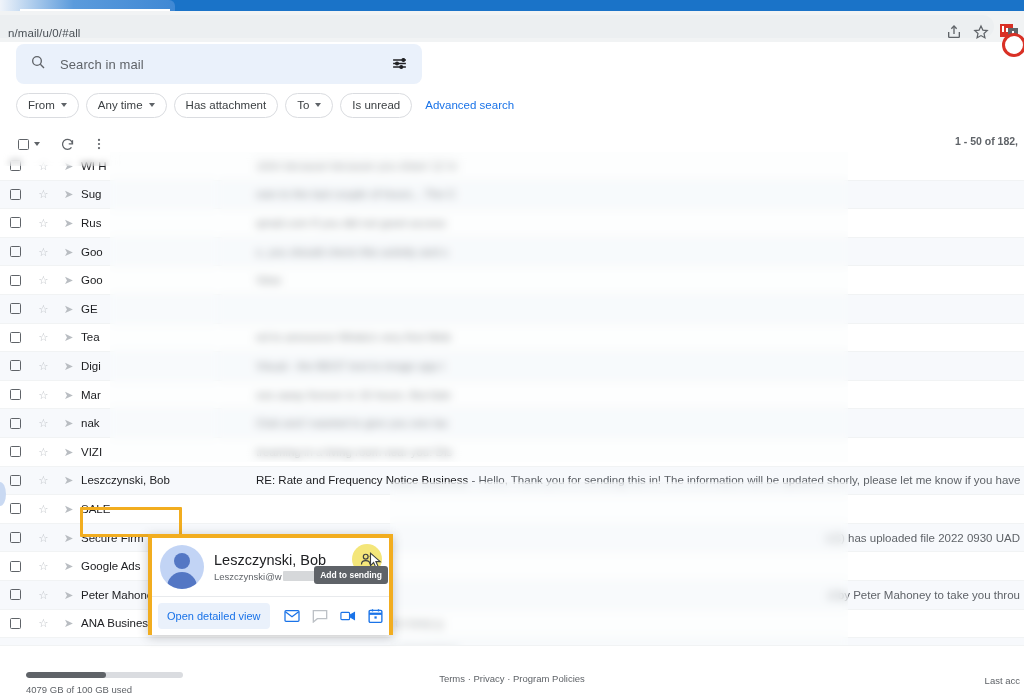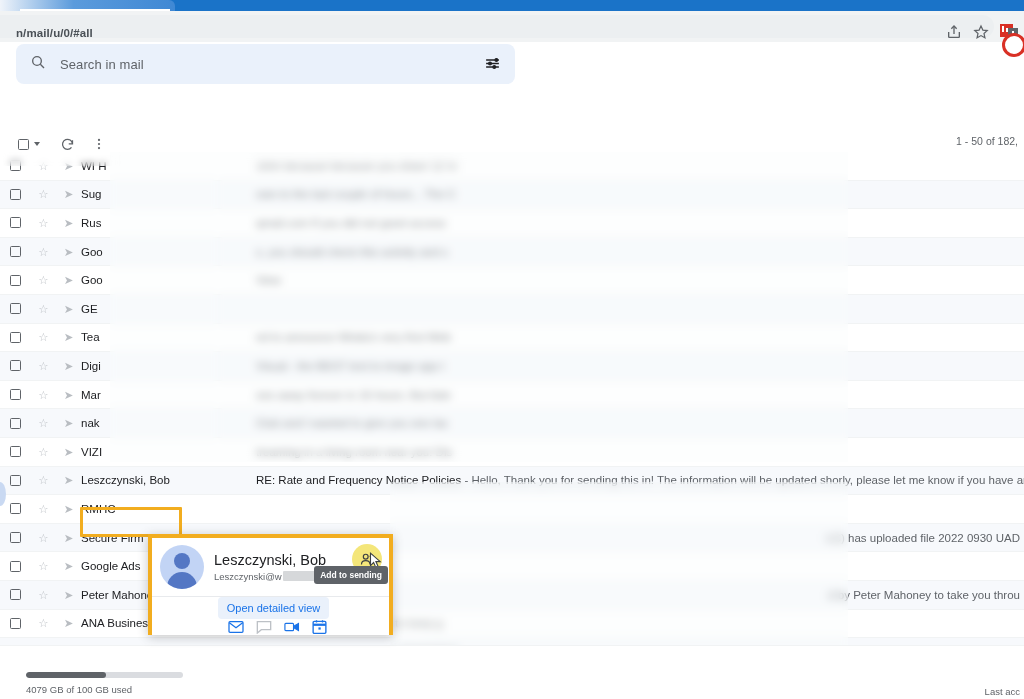--- a/index.html
+++ b/index.html
@@ -28,23 +28,23 @@
 
   .omnibox-row {
     position:absolute; left:0; top:11px; width:1024px; height:31px;
     background:#f1f3f4; display:flex; align-items:center;
   }
   .omni-pill {
     position:absolute; left:-10px; top:4px; width:1004px; height:23px;
     background:#eceff1; border-radius:12px;
   }
   .omni-url {
-    position:absolute; left:16px; top:16px;
+    position:absolute; left:8px; top:16px;
     font-size:11.5px; color:#4a5056; letter-spacing:0.1px;
-    z-index:3; white-space:nowrap;font-weight:bold;
+    z-index:3; white-space:nowrap;
   }
   .omni-icons { position:absolute; right:6px; top:13px; display:flex; align-items:center; gap:11px; z-index:4; }
   .ic { width:16px; height:16px; display:block; }
   .ic svg { display:block; }
   .ext-badge {
     width:18px; height:16px; position:relative;
   }
   .ext-badge .red { position:absolute; left:0; top:0; width:13px; height:13px; background:#d93025; }
   .ext-badge .redbar { position:absolute; left:2px; top:2px; width:2px; height:6px; background:#ffffff; }
   .ext-badge .redbar2 { position:absolute; left:6px; top:4px; width:2px; height:4px; background:#ffffff; }
@@ -52,21 +52,21 @@
   .ext-badge .graynotch { position:absolute; left:12px; top:7px; width:2px; height:6px; background:#ffffff; }
   .avatar-edge {
     position:absolute; right:-8px; top:9px; width:24px; height:24px; border-radius:50%;
     border:3px solid #d93025; background:#ffffff;
   }
 
   
   .gm-body { position:absolute; left:0; top:42px; width:1024px; height:657px; background:#ffffff; }
 
   .searchbar {
-    position:absolute; left:16px; top:2px; width:499px; height:40px;
+    position:absolute; left:16px; top:2px; width:406px; height:40px;
     background:#eaf1fb; border-radius:8px; display:flex; align-items:center;
   }
   .search-icon { margin-left:14px; color:#5f6368; }
   .search-ph {
     margin-left:14px; font-size:13px; color:#5f6368; letter-spacing:0.1px;
   }
   .tune-icon { position:absolute; right:14px; top:11px; color:#202124; }
 
   
   .chiprow { position:absolute; left:16px; top:50px; height:26px; display:flex; align-items:center; gap:7px; }
@@ -76,21 +76,21 @@
     font-size:11.5px; color:#3c4043; background:#ffffff; white-space:nowrap;
   }
   .caret { width:0; height:0; border-left:3.5px solid transparent; border-right:3.5px solid transparent; border-top:4px solid #5f6368; }
   .adv-search { font-size:11.5px; color:#1a73e8; margin-left:6px; white-space:nowrap; }
 
   
   .toolbar { position:absolute; left:16px; top:88px; height:28px; display:flex; align-items:center; gap:0; }
   .tb-item { display:flex; align-items:center; justify-content:center; width:30px; height:28px; color:#5f6368; }
   .tb-check { display:flex; align-items:center; gap:5px; width:auto; padding-left:2px; }
   .cbox { width:11px; height:11px; border:1.6px solid #5f6368; border-radius:1.5px; }
-  .pagecount { position:absolute; right:6px; top:93px; font-size:10.5px; color:#5f6368; white-space:nowrap; }
+  .pagecount { position:absolute; right:6px; top:93px; font-size:10.5px; color:#5f6368; white-space:nowrap;font-weight:bold; }
 
   
   .list { position:absolute; left:0; top:110px; width:1024px; height:535px; }
   .row {
     position:relative; height:28.6px; display:flex; align-items:center;
     border-bottom:1px solid #f1f3f4; background:#ffffff; font-size:11.5px;
   }
   .row.alt { background:#f7f9fc; }
   .cell-cb { width:31px; display:flex; justify-content:center; color:#9aa0a6; }
   .cell-star { width:25px; display:flex; justify-content:center; color:#b9bdc2; }
@@ -162,38 +162,38 @@
   }
   .hc-cursor {
     position:absolute; right:6px; top:14px; width:14px; height:17px; z-index:3;
   }
   .tooltip {
     position:absolute; right:1px; top:28px; background:#5f6368; color:#ffffff;
     font-size:8.5px; padding:4px 6px; border-radius:3px; white-space:nowrap; z-index:4;
     font-weight:bold;
   }
   .hc-divider { height:1px; background:#e8eaed; }
-  .hc-actions { height:38px; display:flex; align-items:center; background:#ffffff;flex-direction:column; }
+  .hc-actions { height:38px; display:flex; align-items:center; background:#ffffff; }
   .hc-open {
     margin-left:6px; height:26px; padding:0 9px; background:#eaf1fb; color:#1a73e8;
     font-size:11px; border-radius:4px; display:flex; align-items:center; white-space:nowrap;
   }
   .hc-icons { display:flex; align-items:center; gap:12px; margin-left:14px; }
   .hc-ic { width:16px; height:16px; display:flex; align-items:center; justify-content:center; }
 
   
   .footer { position:absolute; left:0; top:645px; width:1024px; height:54px; background:#ffffff; border-top:1px solid #f1f3f4; }
   .storage-bar {
     position:absolute; left:26px; top:26px; width:157px; height:6px;
     background:#dadce0; border-radius:3px; overflow:hidden;
   }
   .storage-bar .fill { width:80px; height:6px; background:#5f6368; border-radius:3px; }
   .storage-text { position:absolute; left:26px; top:38px; font-size:9.5px; color:#5f6368; white-space:nowrap; display:flex; align-items:flex-end; gap:5px;flex-direction:column; }
   .footer-links { position:absolute; left:0; right:0; top:27px; text-align:center; font-size:9.5px; color:#5f6368; }
-  .footer-right { position:absolute; right:4px; top:40px; font-size:9.5px; color:#5f6368; white-space:nowrap; }
+  .footer-right { position:absolute; right:4px; top:29px; font-size:9.5px; color:#5f6368; white-space:nowrap; }
 
   .left-sliver { position:absolute; left:-6px; top:440px; width:12px; height:24px; border-radius:50%; background:#c9d9f2; z-index:5; }
 </style>
 </head>
 <body>
 
 <div id="app">
 
   <div class="tabstrip">
     <div class="tab-active"></div>
@@ -240,20 +240,41 @@
       <span class="tune-icon">
         <svg width="17" height="17" viewBox="0 0 24 24" fill="none" stroke="#202124" stroke-width="1.9">
           <path d="M3 7h13M19 7h2M3 12h4M10 12h11M3 17h10M16 17h5"></path>
           <circle cx="17.5" cy="7" r="1.9" fill="#202124"></circle>
           <circle cx="8.5" cy="12" r="1.9" fill="#202124"></circle>
           <circle cx="14.5" cy="17" r="1.9" fill="#202124"></circle>
         </svg>
       </span>
     </div>
 
+    <div class="chiprow">
+      <div class="chip">
+        <span>From</span>
+        <span class="caret"></span>
+      </div>
+      <div class="chip">
+        <span>Any time</span>
+        <span class="caret"></span>
+      </div>
+      <div class="chip">
+        <span>Has attachment</span>
+      </div>
+      <div class="chip">
+        <span>To</span>
+        <span class="caret"></span>
+      </div>
+      <div class="chip">
+        <span>Is unread</span>
+      </div>
+      <a class="adv-search">Advanced search</a>
+    </div>
 
     <div class="toolbar">
       <div class="tb-item tb-check">
         <span class="cbox"></span>
         <span class="caret"></span>
       </div>
       <div class="tb-item" style="margin-left:12px;">
         <svg width="15" height="15" viewBox="0 0 24 24" fill="none" stroke="#5f6368" stroke-width="2">
           <path d="M20 11a8 8 0 10-1.6 5.6"></path>
             <path d="M20 5v6h-6"></path>
@@ -381,30 +402,30 @@
         <div class="cell-subject">treaming in a living room near you! Dis</div>
       </div>
 
       <div class="row alt">
         <div class="cell-cb">
             <span class="cbox"></span>
           </div>
         <div class="cell-star">☆</div>
         <div class="cell-imp">➤</div>
         <div class="cell-sender">Leszczynski, Bob</div>
-        <div class="cell-subject"><b>RE: Rate and Frequency Notice Policies</b><span> - Hello, Thank you for sending this in! The information will be updated shorly, please let me know if you have any questions. Have a won</span></div>
-      </div>
-
-      <div class="row">
-        <div class="cell-cb">
-            <span class="cbox"></span>
-          </div>
-        <div class="cell-star">☆</div>
-        <div class="cell-imp">➤</div>
-        <div class="cell-sender">RMHC</div>
+        <div class="cell-subject"><b>RE: Rate and Frequency Notice Business</b><span> - Hello, Thank you for sending this in! The information will be updated shorly, please let me know if you have any questions. Have a won</span></div>
+      </div>
+
+      <div class="row">
+        <div class="cell-cb">
+            <span class="cbox"></span>
+          </div>
+        <div class="cell-star">☆</div>
+        <div class="cell-imp">➤</div>
+        <div class="cell-sender">SALE</div>
         <div class="cell-subject"></div>
       </div>
 
       <div class="row alt">
         <div class="cell-cb">
             <span class="cbox"></span>
           </div>
         <div class="cell-star">☆</div>
         <div class="cell-imp">➤</div>
         <div class="cell-sender">Secure Firm</div>
@@ -530,16 +551,17 @@
     <div class="storage-text">
       <span>4079 GB of 100 GB used</span>
       <span>
         <svg width="10" height="10" viewBox="0 0 24 24" fill="none" stroke="#1a73e8" stroke-width="2.4">
           <path d="M14 4h6v6"></path>
             <path d="M20 4L10 14"></path>
             <path d="M18 14v5a1 1 0 01-1 1H5a1 1 0 01-1-1V7a1 1 0 011-1h5"></path>
         </svg>
       </span>
     </div>
+    <div class="footer-links">Terms · Privacy · Program Policies</div>
     <div class="footer-right">Last acc</div>
   </div>
 
 </div>
 
 </body></html>

